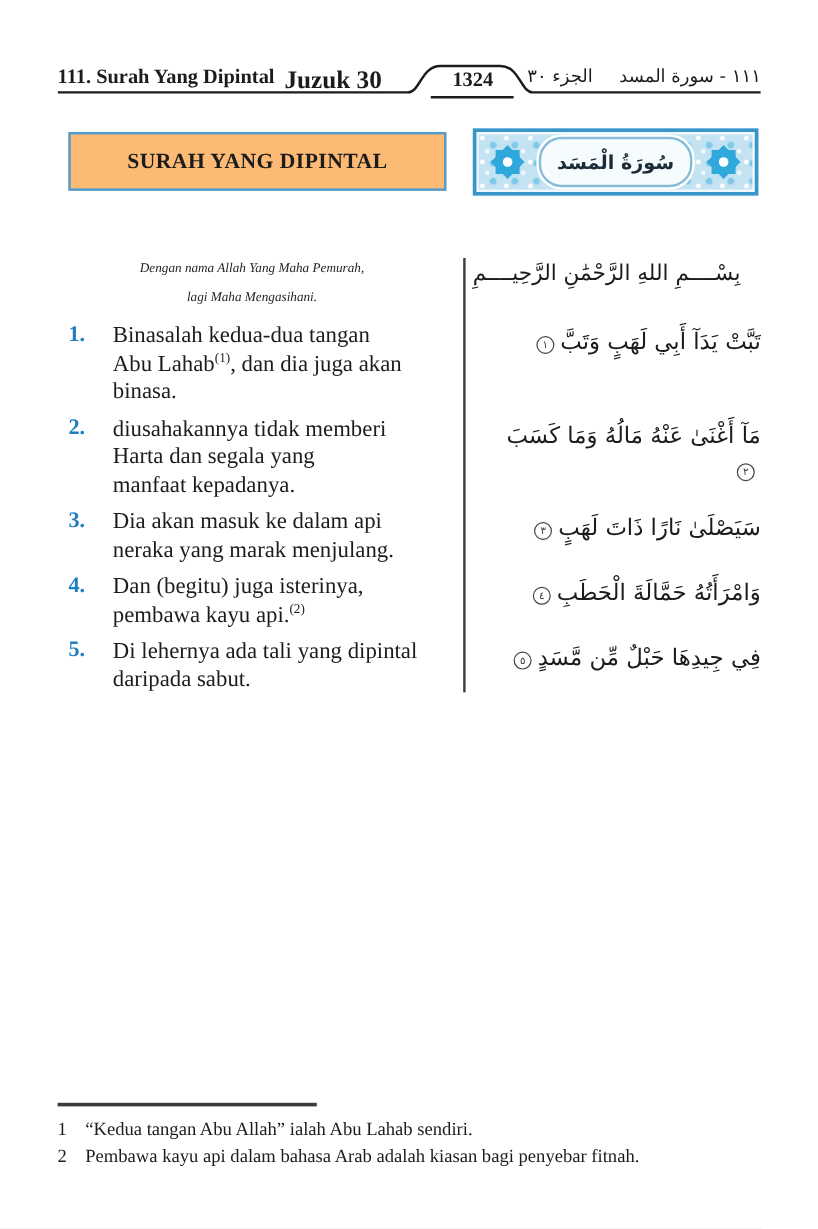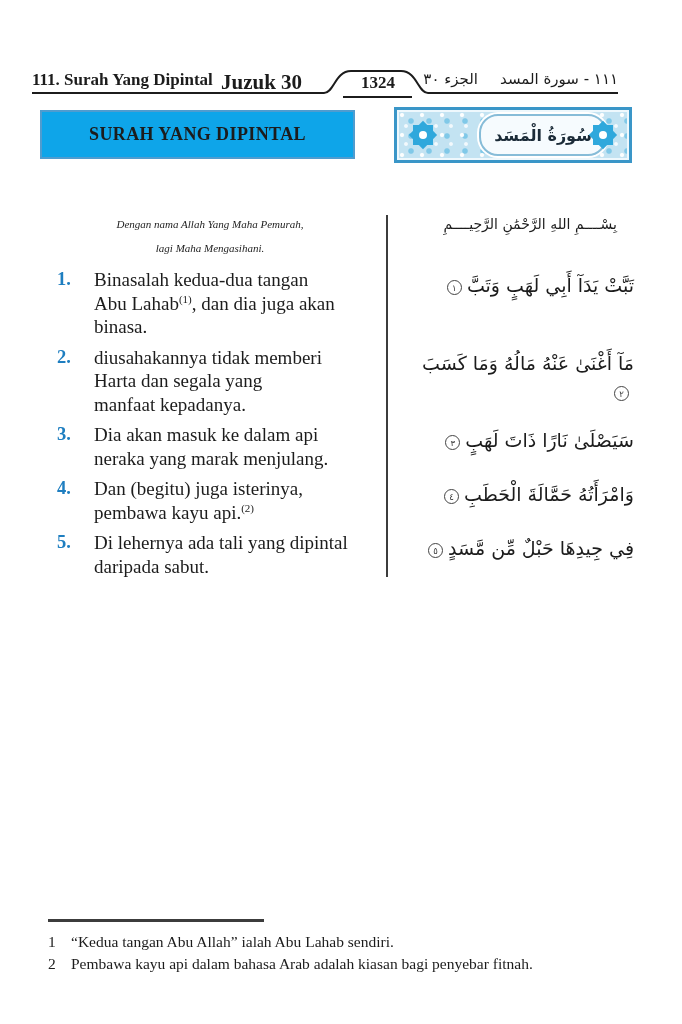--- a/index.html
+++ b/index.html
@@ -4,32 +4,32 @@
 <style>
   html,body{margin:0;padding:0;background:#e8e8e8;}
   .page{
     position:relative;width:682px;height:1024px;background:#ffffff;
     margin:0 auto;overflow:hidden;color:#1c1c1c;
     font-family:"Liberation Serif","DejaVu Serif",serif;
   }
   .ar{font-family:"DejaVu Sans",sans-serif;}
 
   
-  .hdr{position:absolute;left:32px;top:48px;width:586px;height:44px;margin-top:16px;}
+  .hdr{position:absolute;left:48px;top:48px;width:586px;height:44px;}
   .hdr-left{position:absolute;left:0;top:6px;font-weight:bold;font-size:17px;white-space:nowrap;}
   .hdr-juzuk{position:absolute;left:189px;top:6px;font-weight:bold;font-size:21px;white-space:nowrap;}
   .hdr-page-num{position:absolute;left:300px;width:92px;top:9px;text-align:center;font-weight:bold;font-size:17px;}
   .hdr-juz-ar{position:absolute;left:368px;width:78px;top:6px;font-size:15px;text-align:right;white-space:nowrap;}
   .hdr-surah-ar{position:absolute;right:0;top:6px;font-size:15px;white-space:nowrap;}
   .hdr-rule{position:absolute;left:0;top:0;width:586px;height:36px;}
 
   
   .banner-my{
-    position:absolute;left:40px;top:110px;width:315px;height:49px;box-sizing:border-box;
-    background:#0ea5e9;border:2px solid #4f9ccf;
+    position:absolute;left:57px;top:110px;width:315px;height:49px;box-sizing:border-box;
+    background:#fdba74;border:2px solid #4f9ccf;
     display:flex;align-items:center;justify-content:center;
     font-weight:bold;font-size:18px;letter-spacing:.4px;
   }
   .banner-ar{
     position:absolute;left:394px;top:107px;width:238px;height:56px;box-sizing:border-box;
     border:3px solid #3a96c8;background-color:#c3e3f2;
     background-image:
       radial-gradient(circle at 5px 5px, rgba(255,255,255,.95) 1.5px, transparent 2.6px),
       radial-gradient(circle at 14px 11px, rgba(47,168,220,.45) 2.2px, transparent 3.4px),
       radial-gradient(circle at 9px 16px, rgba(255,255,255,.8) 1.4px, transparent 2.4px);
@@ -38,38 +38,38 @@
   }
   .star{position:absolute;top:50%;width:30px;height:30px;transform:translateY(-50%);}
   .star-l{left:11px;} .star-r{right:11px;}
   .sq{position:absolute;left:5px;top:5px;right:5px;bottom:5px;background:#2fa8dc;}
   .r45{transform:rotate(45deg);}
   .stardot{position:absolute;left:50%;top:50%;width:8px;height:8px;margin:-4px 0 0 -4px;background:#fff;border-radius:50%;}
   .cartouche{
     position:absolute;left:50%;top:50%;transform:translate(-50%,-50%);
     width:124px;height:38px;background:#f6fbfe;border:2px solid #86bcd8;border-radius:19px;
     box-shadow:0 0 0 2px #ffffff;
-    display:flex;align-items:center;justify-content:center;margin-left:30px;
+    display:flex;align-items:center;justify-content:center;
   }
   .cartouche span{font-size:16px;font-weight:bold;color:#1b2b38;}
 
   
   .meta{position:absolute;left:0;top:171px;width:100%;text-align:center;font-size:18px;}
 
   
   .content{position:absolute;left:48px;top:212px;width:586px;}
   .vdivider{position:absolute;left:338px;top:3px;width:2px;height:362px;background:#3c3c3c;}
   .row{display:flex;margin-bottom:7px;}
   .my-cell{width:324px;flex:none;display:flex;box-sizing:border-box;}
   .ar-cell{margin-left:38px;width:224px;flex:none;direction:rtl;text-align:right;
            font-size:19px;padding-top:3px;box-sizing:border-box;line-height:1.5;}
   .bism-my{display:block;text-align:center;font-style:italic;font-size:11px;line-height:24px;
            padding:0 14px;box-sizing:border-box;}
   .bism-row{margin-bottom:8px;}
-  .bism-ar{font-size:14px;padding-top:2px;margin-left:21px;}
+  .bism-ar{font-size:18px;padding-top:2px;margin-left:21px;}
   .vnum{width:46px;flex:none;color:#1e7ec0;font-weight:bold;font-size:18.5px;padding-left:9px;box-sizing:border-box;line-height:23.5px;}
   .vtext{margin:0;width:278px;font-size:19px;}
   .vline{line-height:23.5px;}
   .fnref{font-size:11px;line-height:0;}
   .ayah-marker{
     display:inline-block;width:15px;height:15px;border:1.2px solid #444;border-radius:50%;
     font-size:8.5px;line-height:14px;text-align:center;vertical-align:1px;
     margin-right:5px; 
     box-sizing:border-box;color:#333;
   }

